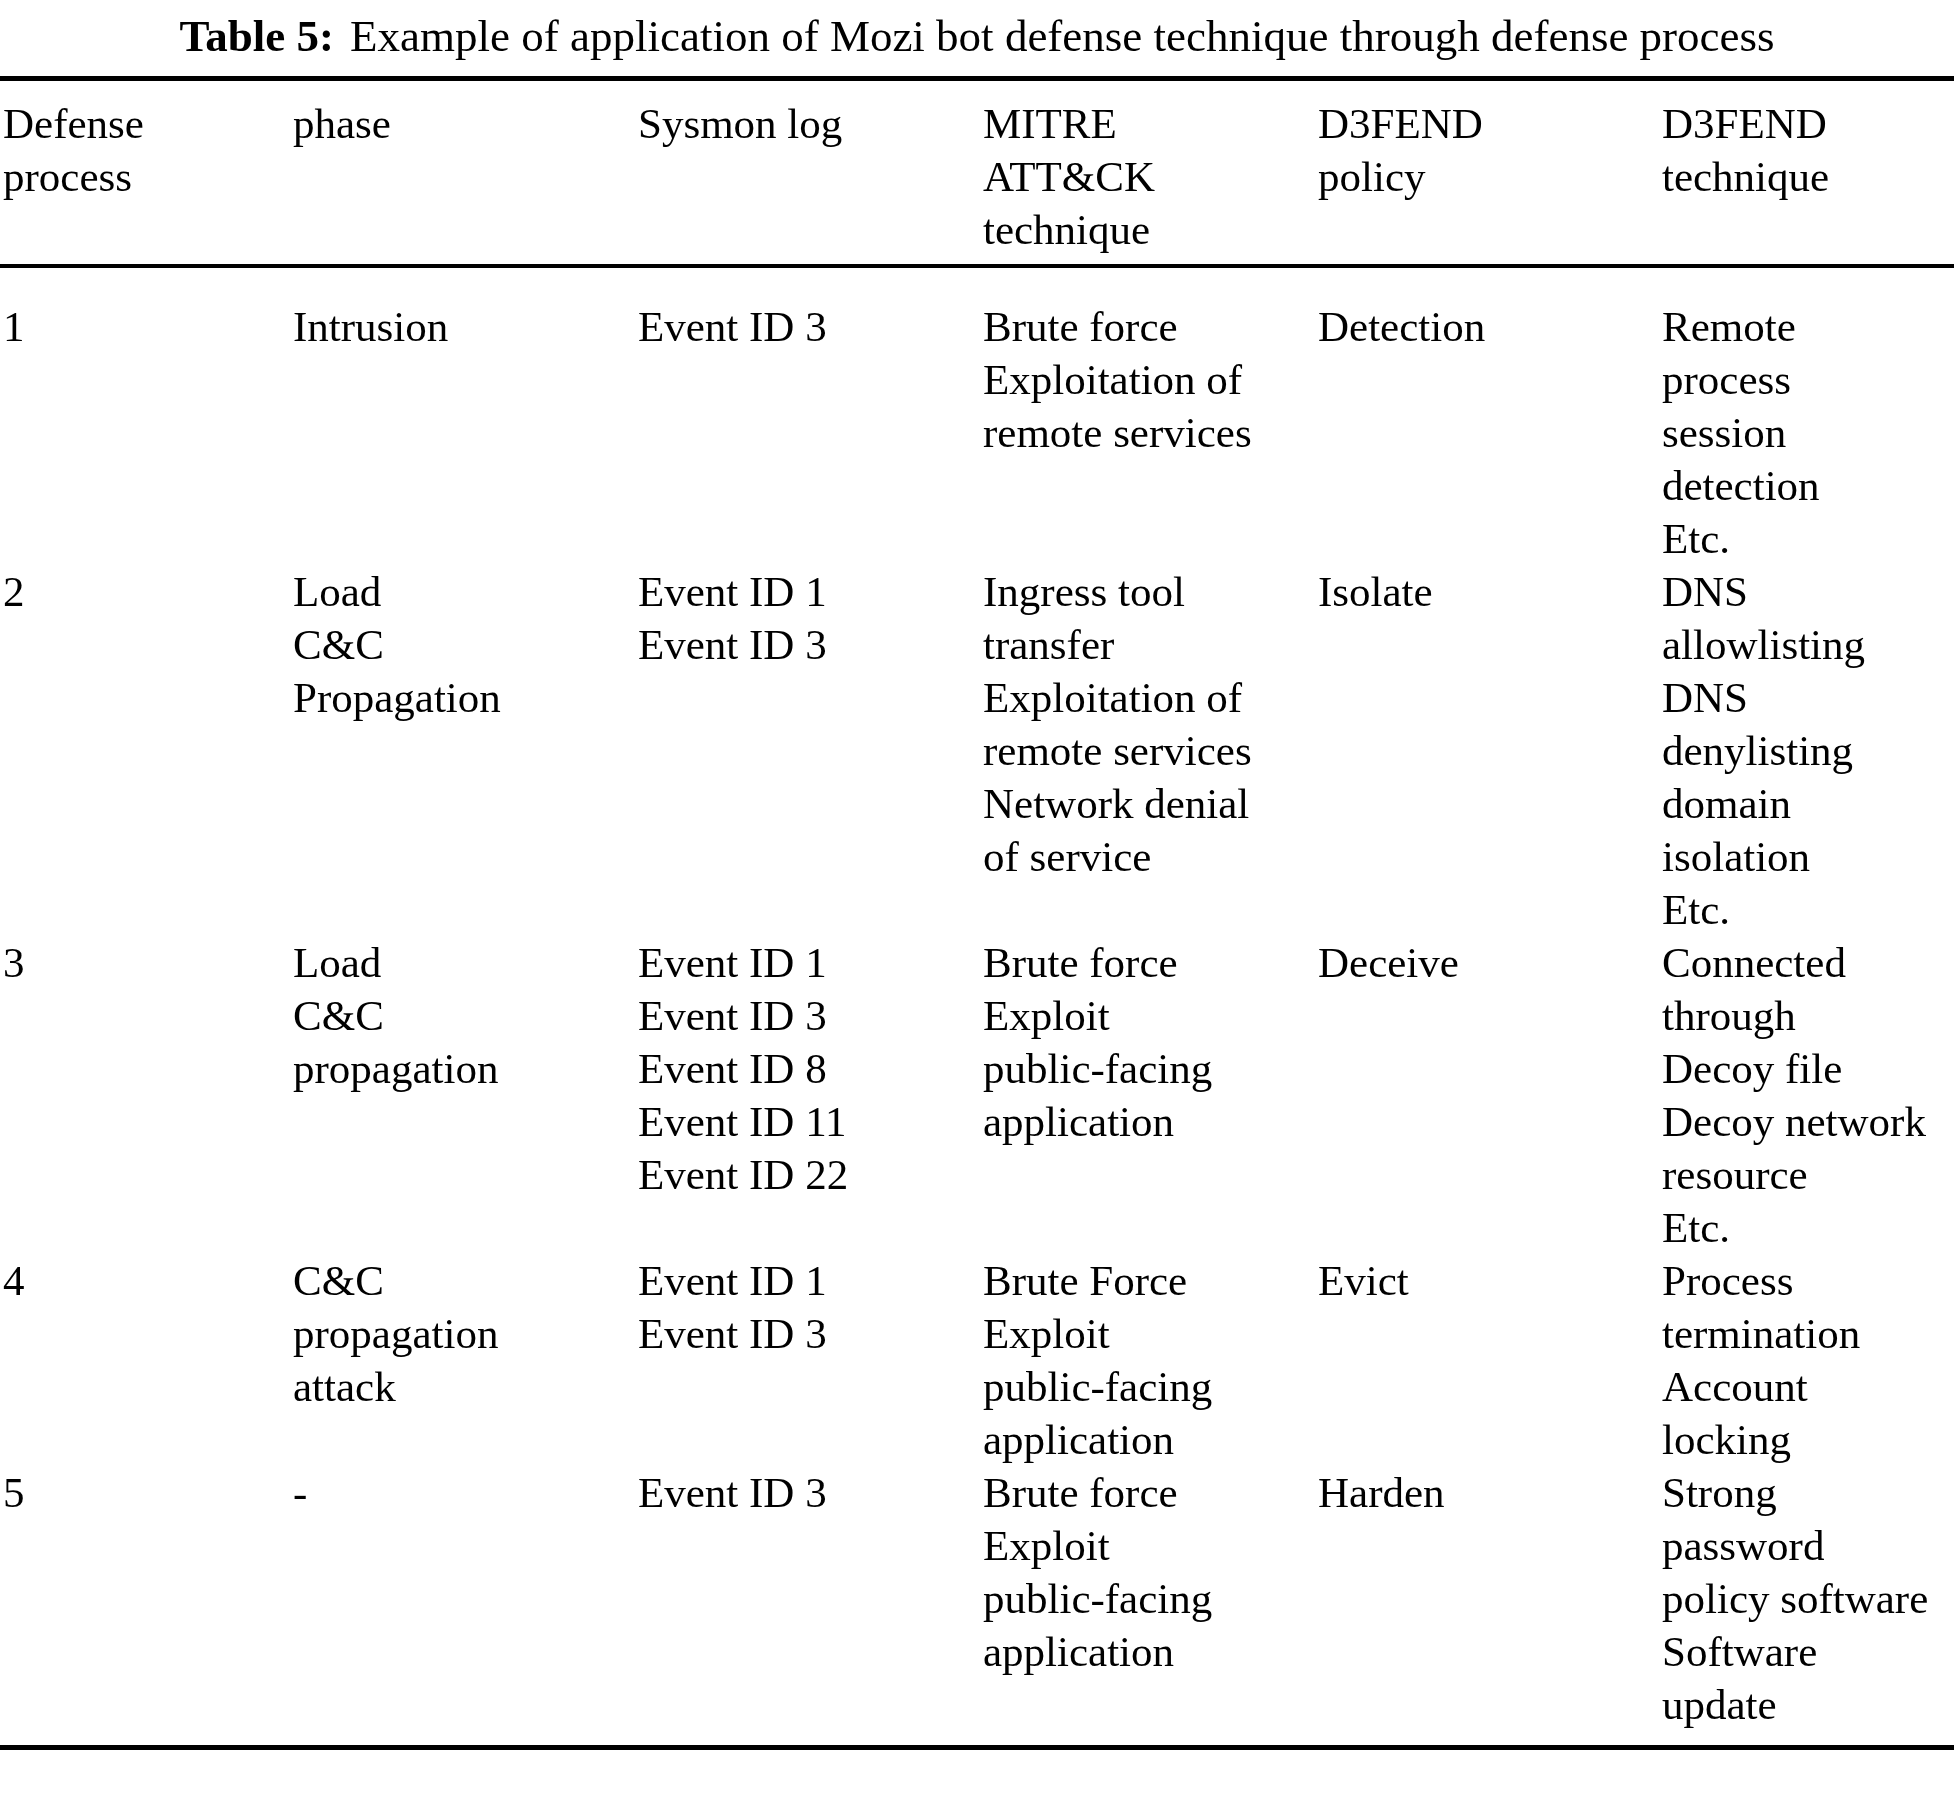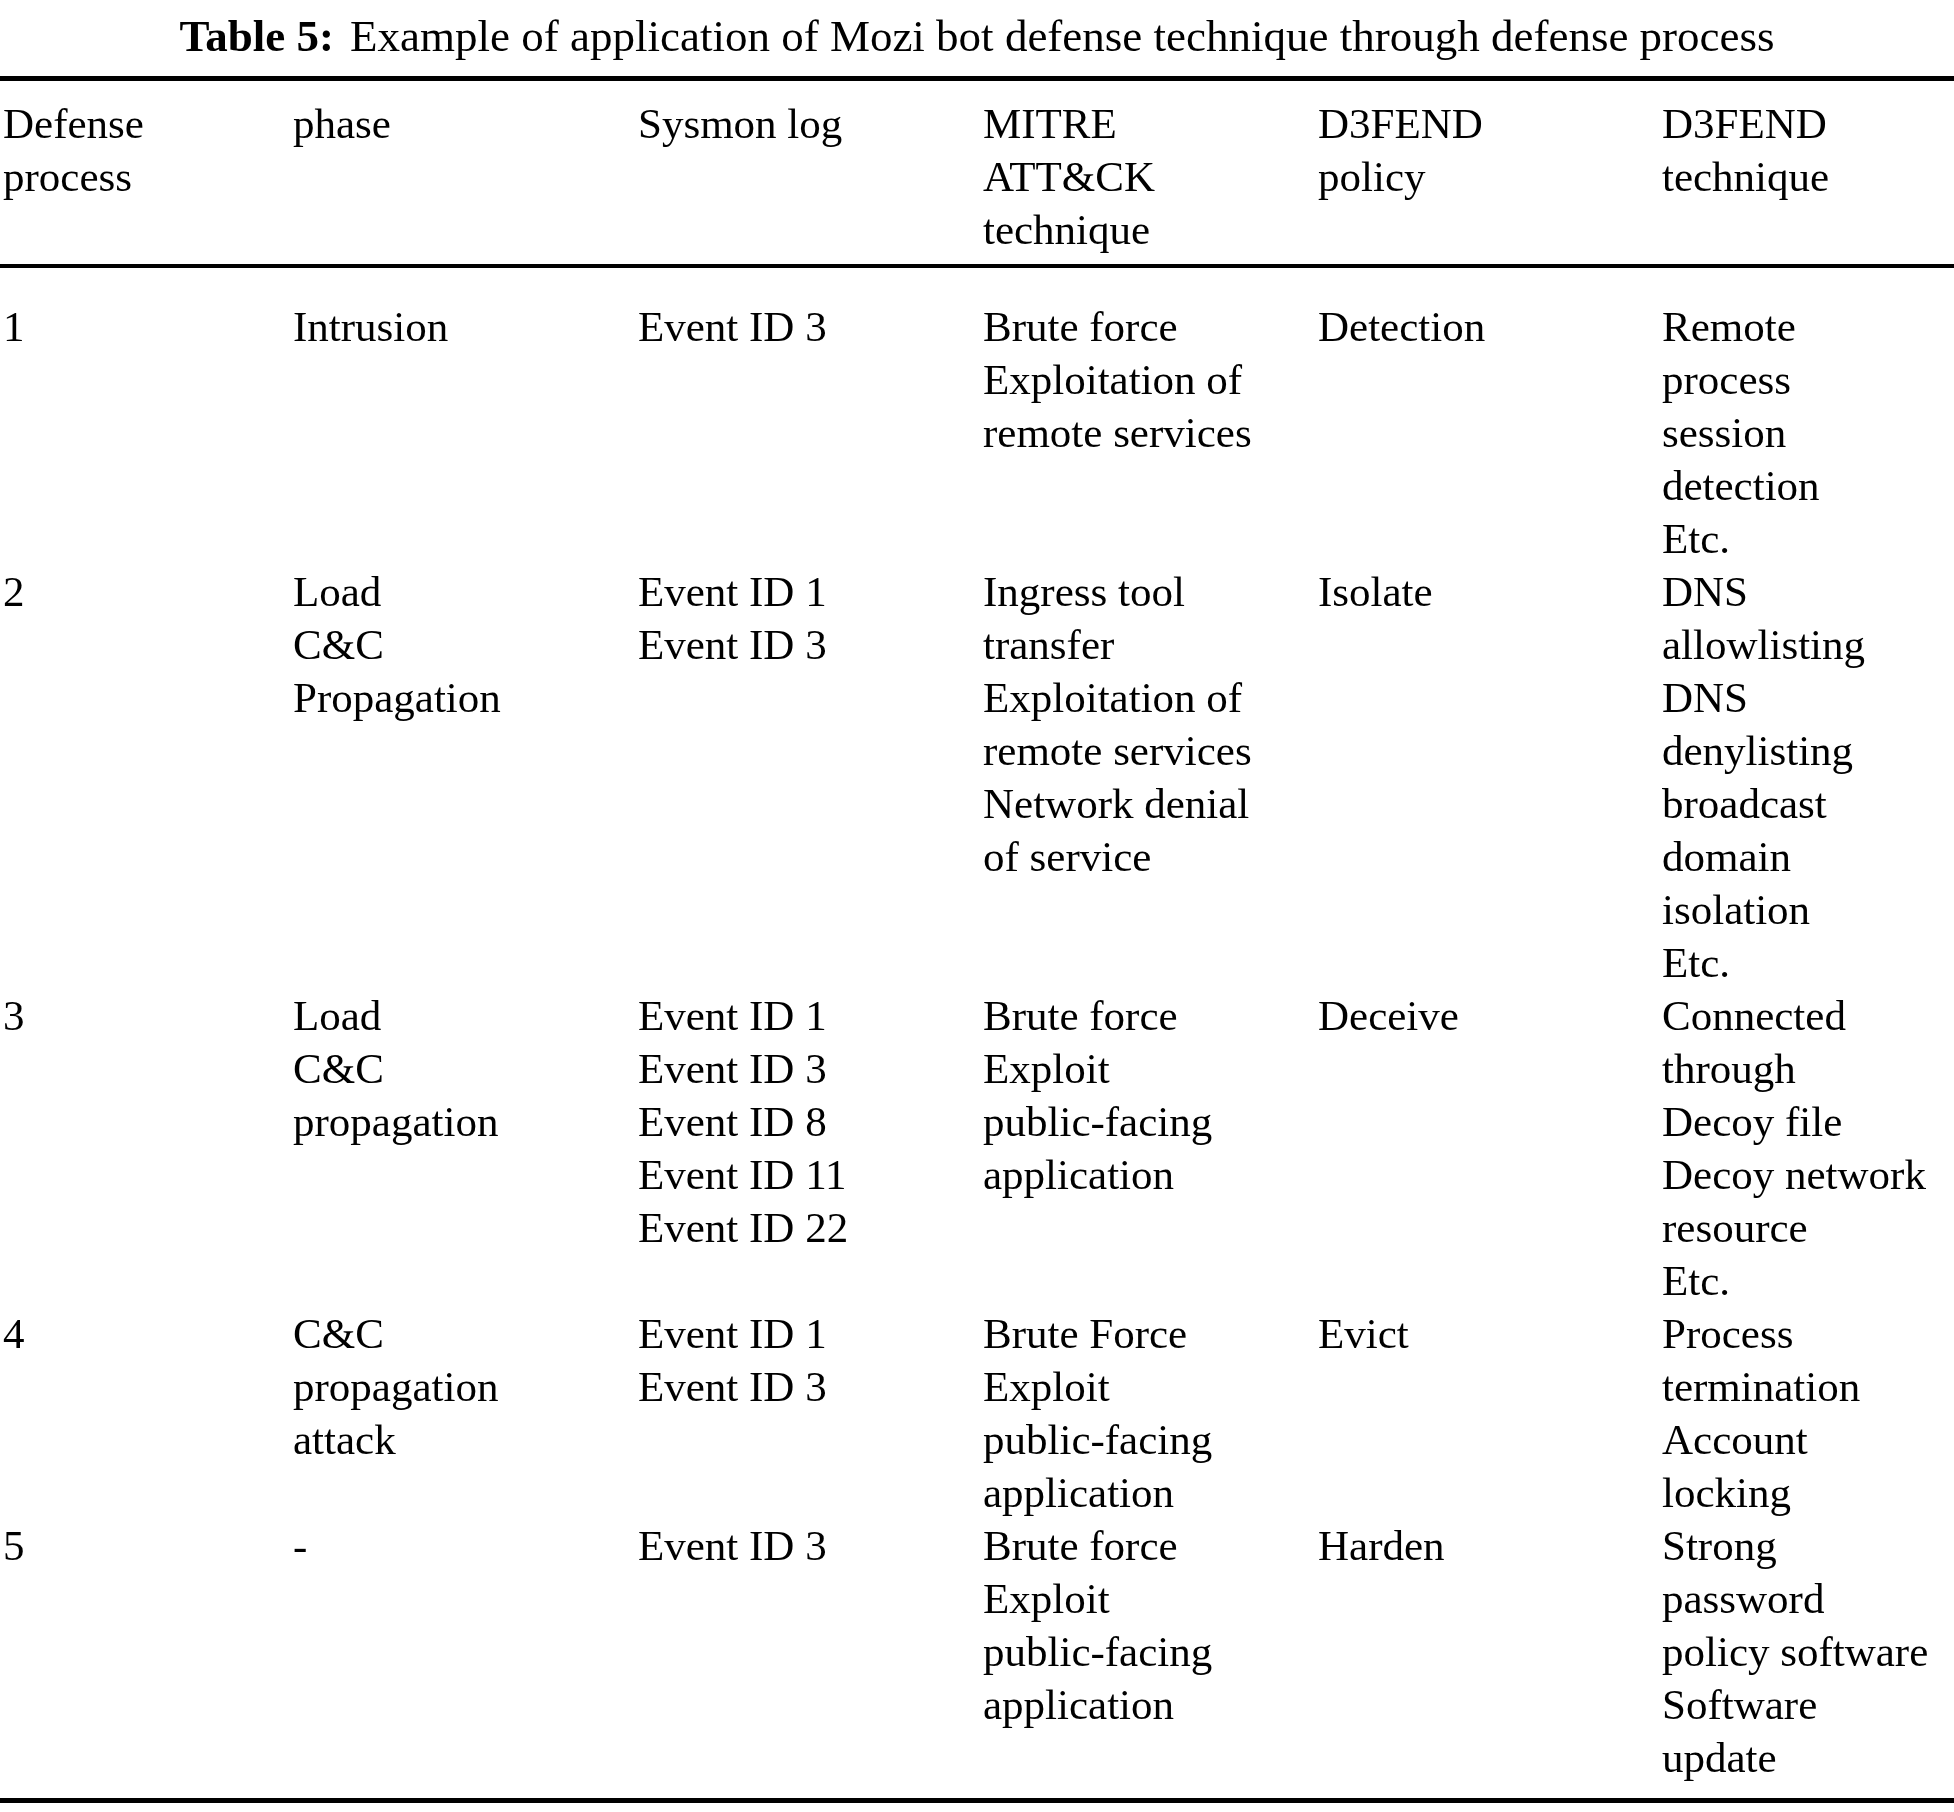--- a/index.html
+++ b/index.html
@@ -140,21 +140,20 @@
           <div class="line">of service</div>
         </div>
         <div class="cell">
           <div class="line">Isolate</div>
         </div>
         <div class="cell">
           <div class="line">DNS</div>
           <div class="line">allowlisting</div>
           <div class="line">DNS</div>
           <div class="line">denylisting</div>
-          <div class="line">broadcast</div>
           <div class="line">domain</div>
           <div class="line">isolation</div>
           <div class="line">Etc.</div>
         </div>
       </div>
       <div class="grid trow">
         <div class="cell">
           <div class="line">3</div>
         </div>
         <div class="cell">

